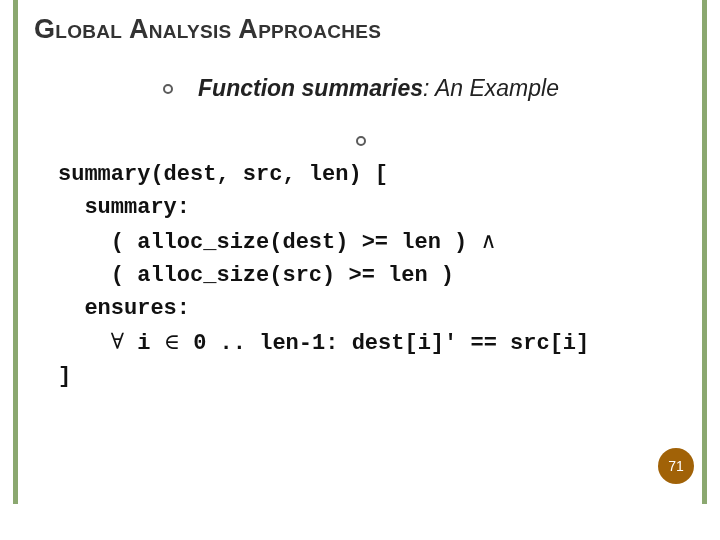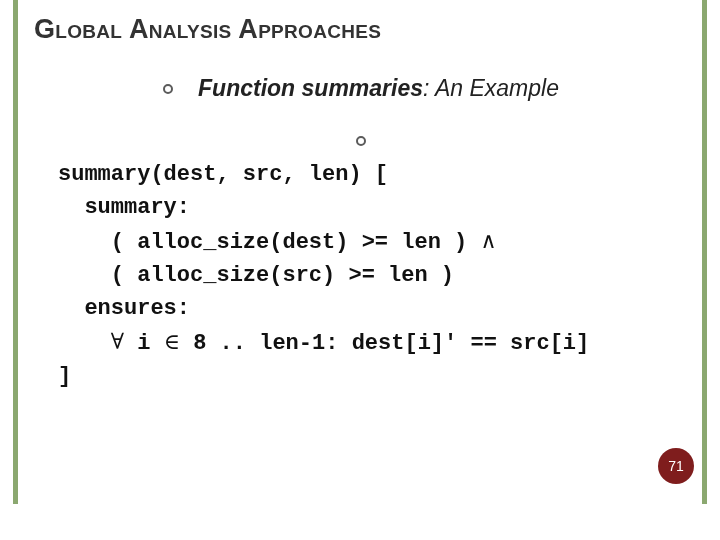--- a/index.html
+++ b/index.html
@@ -85,21 +85,21 @@
     font-family: "Cambria Math", "STIXGeneral", "DejaVu Serif", serif;
     font-weight: 400;
   }
 
   .page-badge {
     position: absolute;
     right: 26px;
     bottom: 20px;
     width: 36px;
     height: 36px;
-    background: #7f1d1d;
+    background: #a16207;
     color: #ffffff;
     border-radius: 50%;
     display: flex;
     align-items: center;
     justify-content: center;
     font-size: 14px;
   }
 </style>
 </head>
 <body>
@@ -120,21 +120,21 @@
 
     <div class="bullet-row tight">
       <span class="bullet-marker"></span>
     </div>
 
     <div class="code-block"><span>summary(dest, src, len) [</span>
 <span>  summary:</span>
 <span>    ( alloc_size(dest) &gt;= len ) </span><span class="sym">∧</span>
 <span>    ( alloc_size(src) &gt;= len )</span>
 <span>  ensures:</span>
-<span>    </span><span class="sym">∀</span><span> i </span><span class="sym">∈</span><span> 8 .. len-1: dest[i]' == src[i]</span>
+<span>    </span><span class="sym">∀</span><span> i </span><span class="sym">∈</span><span> 0 .. len-1: dest[i]' == src[i]</span>
 <span>]</span></div>
 
   </div>
 
   <div class="page-badge">
     <span>71</span>
   </div>
 
 </div>
 

